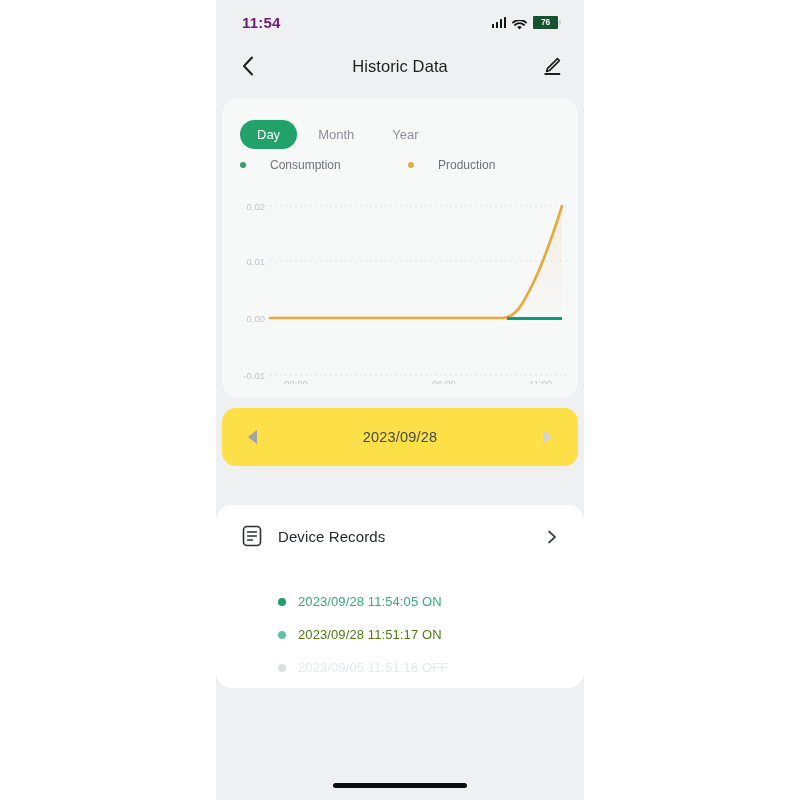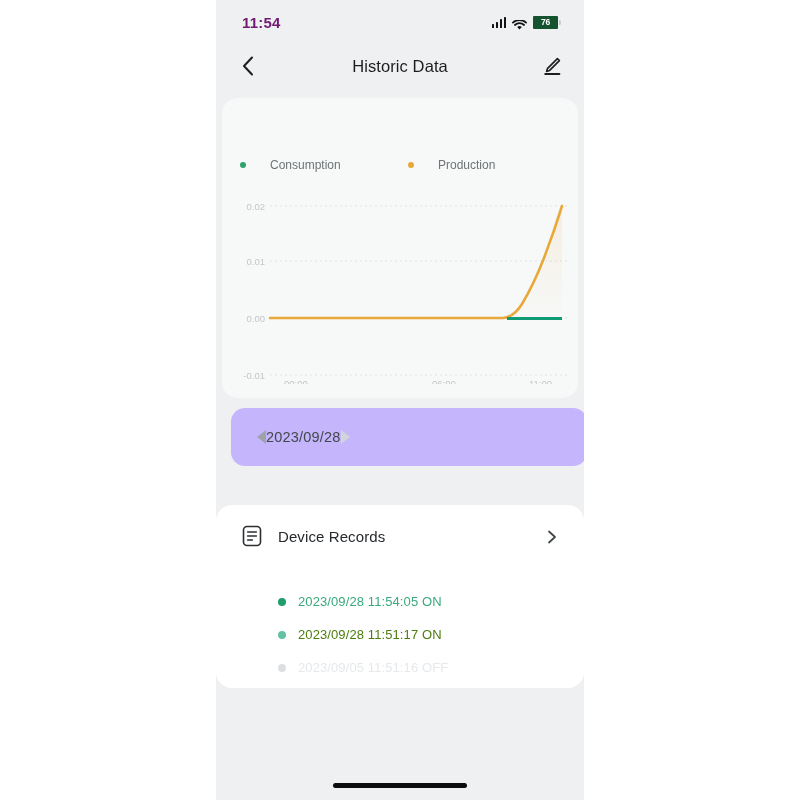--- a/index.html
+++ b/index.html
@@ -87,24 +87,24 @@
   }
   .legend-item { display:flex; align-items:center; gap:24px; }
   .legend-item.first { width:168px; }
   .legend-dot { width:6px; height:6px; border-radius:50%; display:block; }
   .legend-label { font-size:12px; color:#6e7478; }
 
   .plot { position:absolute; left:0; top:96px; width:356px; height:190px; }
 
   
   .date-bar {
-    position:absolute; left:15px; top:408px;
+    position:absolute; left:6px; top:408px;
     width:356px; height:58px;
-    background:#c4b5fd; border-radius:14px;
-    display:flex; align-items:center; 
+    background:#fde047; border-radius:14px;
+    display:flex; align-items:center; justify-content:space-between;
     padding:0 26px;
   }
   .date-value { font-size:14.5px; color:#43484c; letter-spacing:0.2px; }
   .tri-left {
     width:0; height:0;
     border-top:7px solid transparent; border-bottom:7px solid transparent;
     border-right:9px solid #9ea3a7;
   }
   .tri-right {
     width:0; height:0;
@@ -189,20 +189,25 @@
     <div class="nav-edit">
       <svg width="20" height="20" viewBox="0 0 20 20">
         <path d="M15.4 2.6 L17.4 4.6 L7.4 14.6 L4.6 15.4 L5.4 12.6 Z" stroke="#1b1d1f" stroke-width="1.6" fill="none" stroke-linejoin="round"></path>
         <path d="M3.2 18 L17.4 18" stroke="#1b1d1f" stroke-width="1.9" stroke-linecap="round"></path>
       </svg>
     </div>
   </div>
 
   <div class="chart-card">
 
+    <div class="seg">
+      <div class="seg-item active">Day</div>
+      <div class="seg-item">Month</div>
+      <div class="seg-item">Year</div>
+    </div>
 
     <div class="legend">
       <div class="legend-item first">
         <span class="legend-dot" style="background:#2fa36b"></span>
         <span class="legend-label">Consumption</span>
       </div>
       <div class="legend-item">
         <span class="legend-dot" style="background:#e8a83a"></span>
         <span class="legend-label">Production</span>
       </div>

